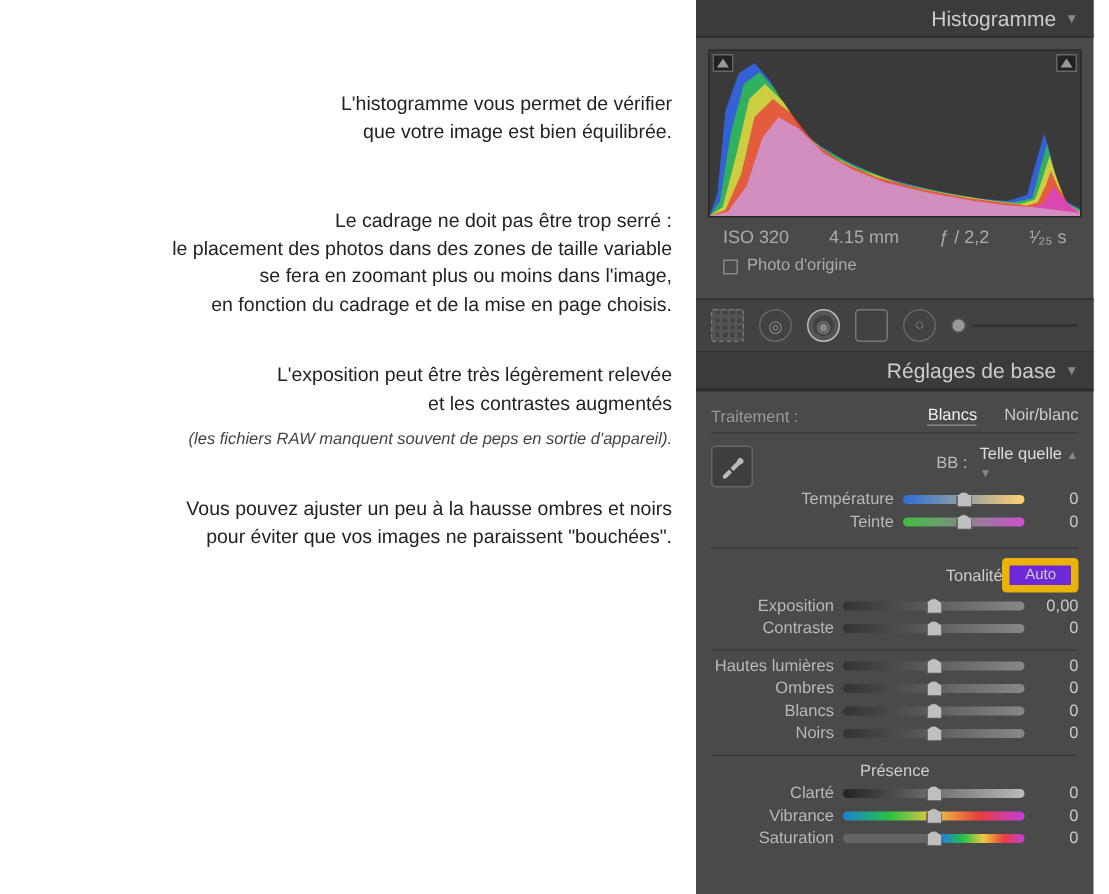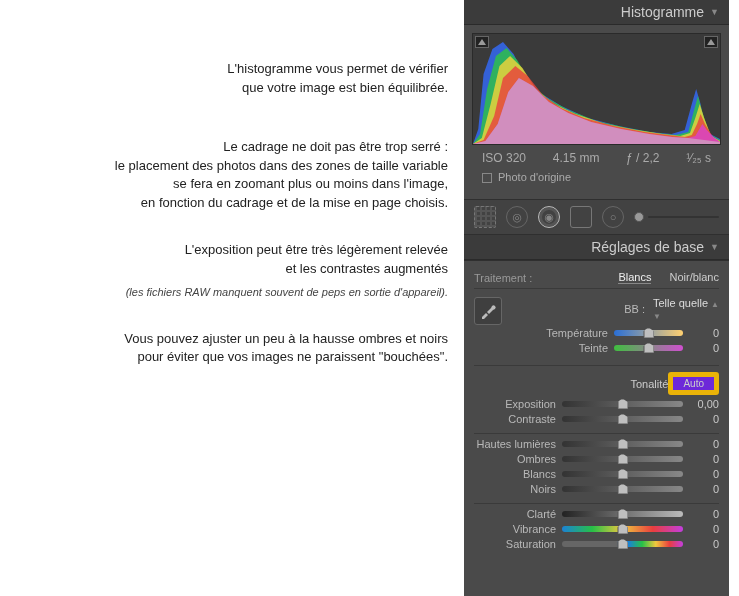--- a/index.html
+++ b/index.html
@@ -120,21 +120,21 @@
     align-items: flex-end;
     justify-content: space-between;
     padding: 4px 0 4px 0;
     border-bottom: 1px solid #3a3a3a;
   }
   .treat-row .treat-label { color:#999; }
   .treat-opts { display:flex; gap:18px; }
   .treat-opts span { color:#ccc; cursor:pointer; }
   .treat-opts span.sel { color:#eee; border-bottom:1px solid #888;}
 
-  .wb-area { display:flex; align-items:flex-start; gap:24px; padding-top:8px;}
+  .wb-area { display:flex; align-items:flex-start; gap:12px; padding-top:8px;}
   .eyedrop { width:28px; height:28px; border:1px solid #666; border-radius:3px; display:flex;align-items:center;justify-content:center;background:#3f3f3f;}
   .wb-right { flex:1; }
   .bb-row { display:flex; justify-content:flex-end; align-items:center; gap:8px; margin-bottom:6px;}
   .bb-row .pop { color:#ddd; font-size:11px; }
   .bb-row .updn { color:#888; font-size:8px; line-height:7px;}
 
   .slider-row {
     display:flex; align-items:center; gap:6px; margin:3px 0;
   }
   .slider-row .sl-label { width:82px; text-align:right; color:#b8b8b8; font-size:11px;}
@@ -318,20 +318,21 @@
     </div>
     <div class="slider-row">
       <span class="sl-label">Noirs</span>
       <div class="sl-track">
           <div class="sl-thumb"></div>
         </div>
       <span class="sl-val">0</span>
     </div>
 
     <div class="group-sep"></div>
+    <div class="group-title center">Présence</div>
 
     <div class="slider-row clarte">
       <span class="sl-label">Clarté</span>
       <div class="sl-track">
           <div class="sl-thumb"></div>
         </div>
       <span class="sl-val">0</span>
     </div>
     <div class="slider-row vibrance">
       <span class="sl-label">Vibrance</span>

